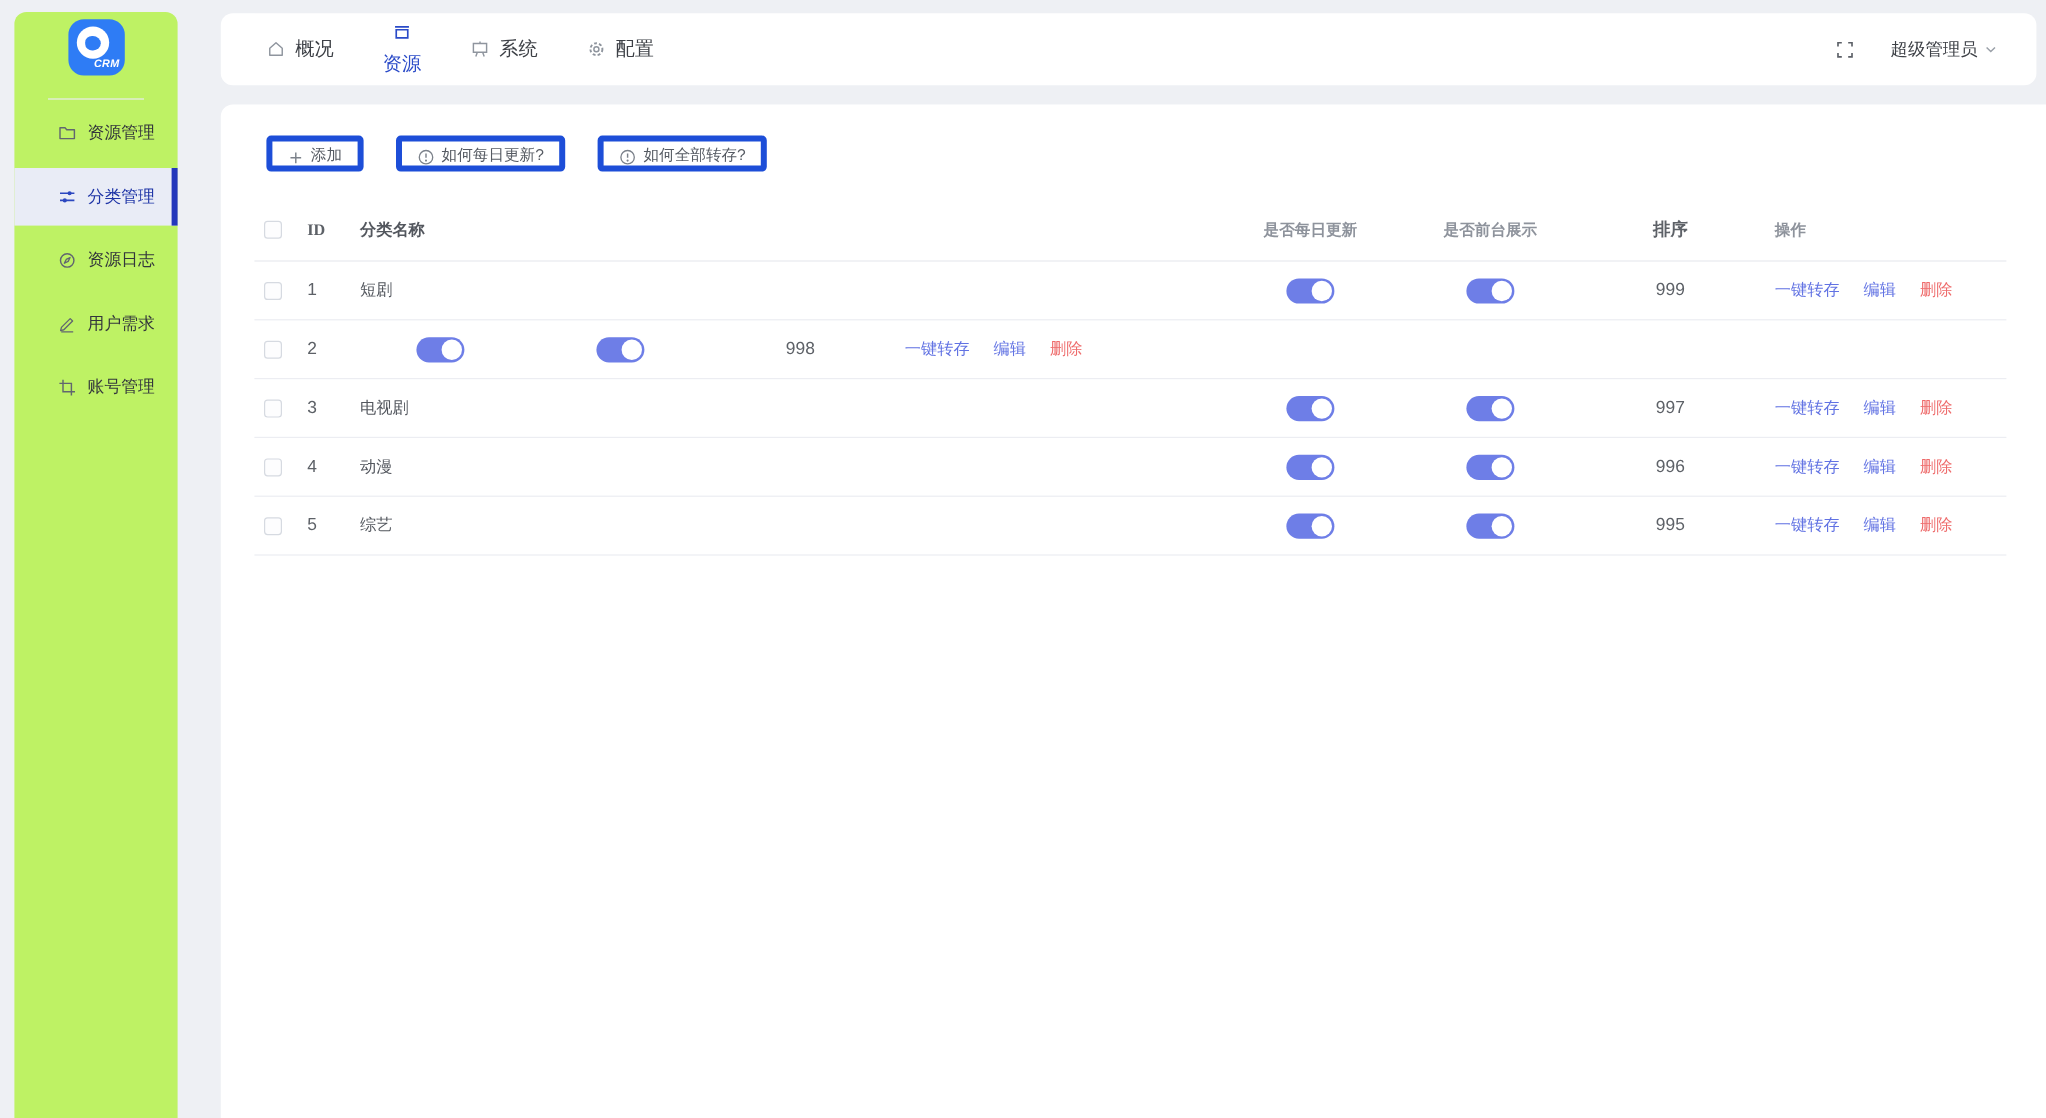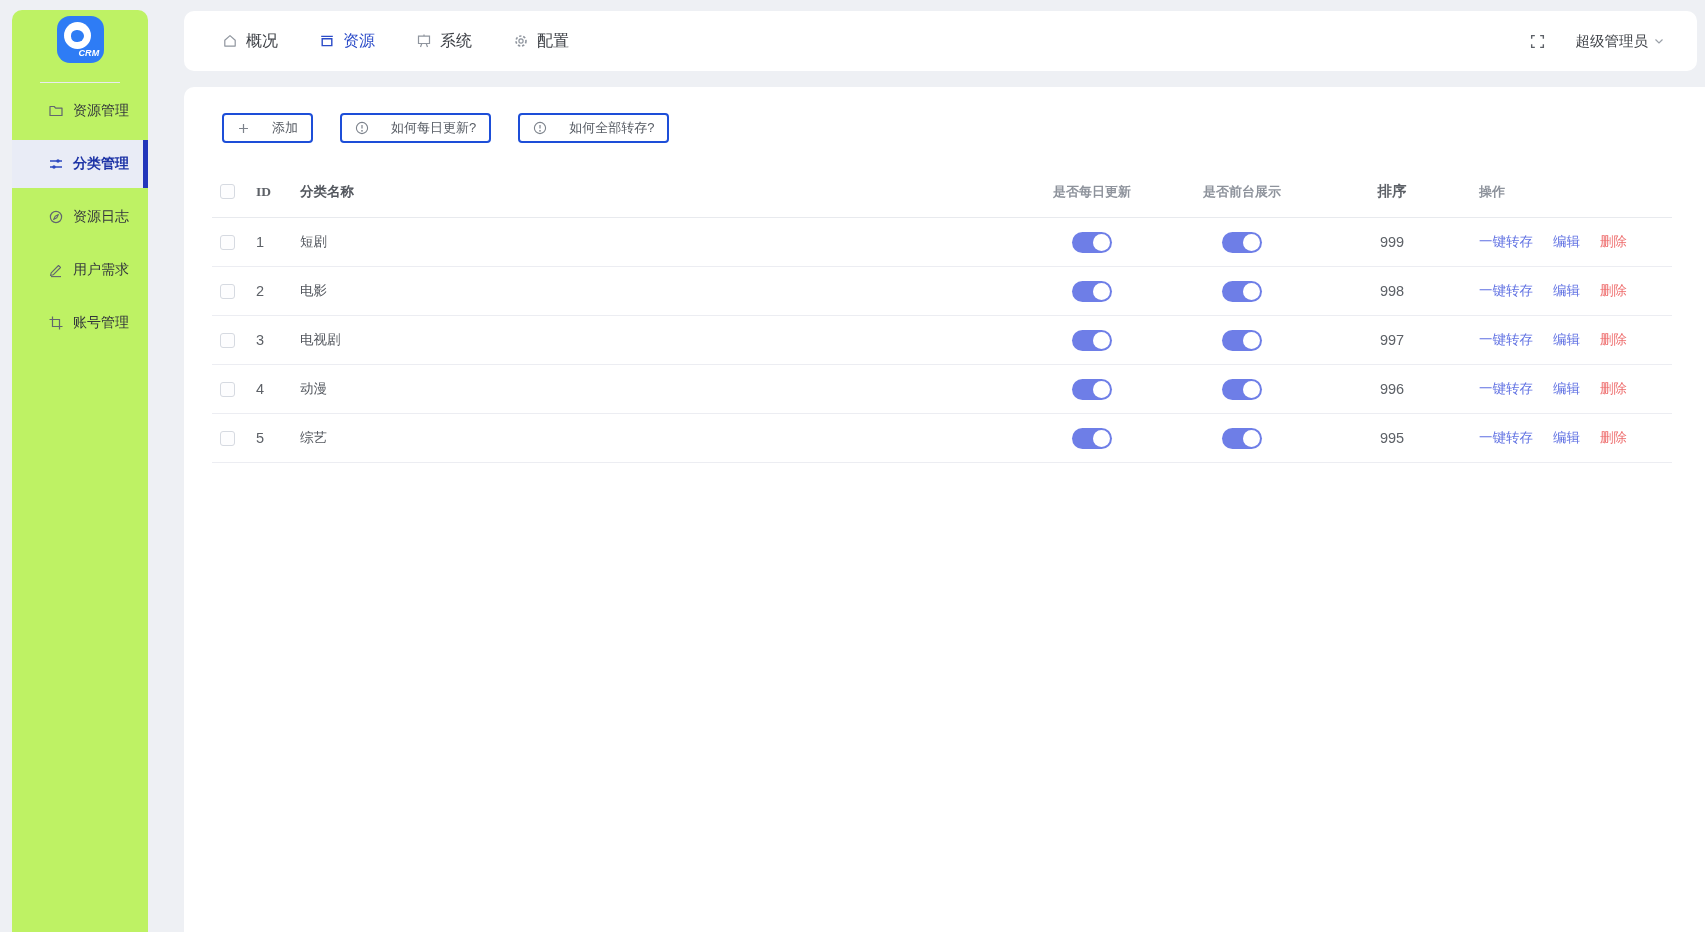--- a/index.html
+++ b/index.html
@@ -26,52 +26,52 @@
   .logo-text { position:absolute; right:4px; bottom:5px; color:#fff;
     font-size:9px; font-weight:bold; font-style:italic; letter-spacing:.2px; }
   .logo-divider { margin:14px 28px 0 28px; border-top:1px solid #e9ebf0; }
   .menu { padding-top:4px; }
   .menu-item {
     position:relative; height:48px; margin-bottom:5px;
     display:flex; align-items:center; gap:9px; padding-left:36px;
     font-size:14px; color:#33363c; cursor:pointer;
   }
   .menu-item .mi-icon { color:#61666f; }
-  .menu-item.active { background:#e9ecf6; color:#1e34a6; font-weight:bold; }
+  .menu-item.active { background:#e9ecf6; color:#1e34a6; font-weight:normal; }
   .menu-item.active .mi-icon { color:#2b47c0; }
   .menu-item.active::after {
     content:""; position:absolute; right:0; top:0; bottom:0; width:5px; background:#2337bb;
   }
 
   
   .topbar {
     position:absolute; left:184px; top:11px; width:1513px; height:60px;
     background:#fff; border-radius:10px;
     display:flex; align-items:center; padding:0 32px 0 38px;
   }
   .nav-item { display:flex; align-items:center; gap:8px; margin-right:41px;
     font-size:16px; color:#3d4046; cursor:pointer; }
   .nav-item .nv-icon { color:#8f959e; }
-  .nav-item.active { color:#2b4bc8; }
+  .nav-item.active { color:#2b4bc8;flex-direction:column; }
   .nav-item.active .nv-icon { color:#2b4bc8; }
   .topbar-right { margin-left:auto; display:flex; align-items:center; gap:30px; }
   .fullscreen-btn { color:#5c6067; cursor:pointer; }
   .user-dd { display:flex; align-items:center; gap:5px; font-size:14.5px; color:#3d4046; cursor:pointer; }
   .user-dd .chev { color:#9aa0a8; }
 
   
   .content {
     position:absolute; left:184px; top:87px; right:0; bottom:0;
     background:#fff; border-radius:10px 0 0 0;
   }
   .toolbar { padding:26px 0 0 38px; display:flex; }
   .btn {
-    height:30px; display:inline-flex; align-items:center; gap:22px;
+    height:30px; display:inline-flex; align-items:flex-end; gap:6px;
     padding:0 13px; margin-right:27px;
-    background:#fff; border:2px solid #1d4ed8; border-radius:4px;
+    background:#fff; border:5px solid #1d4ed8; border-radius:4px;
     font-size:13px; color:#565b63; cursor:pointer; font-family:inherit;
   }
   .btn .b-icon { color:#7c828b; }
 
   
   .table { margin:23px 33px 0 28px; }
   .tr { display:flex; align-items:center; height:49px; border-bottom:1px solid #ecedf2; }
   .tr.thead { height:52px; border-bottom:1px solid #e8eaee; }
   .th { font-size:13px; font-weight:bold; color:#8e939c;font-family:Liberation Serif, serif; }
   .td, .th { display:flex; align-items:center; }
@@ -280,21 +280,20 @@
       <a class="link blue">编辑</a>
       <a class="link red">删除</a>
     </div>
   </div>
 
   <div class="tr">
     <div class="td col-check">
             <span class="checkbox"></span>
           </div>
     <div class="td col-id">2</div>
-    <div class="td col-name">电影</div>
     <div class="td col-toggle">
             <span class="toggle on"></span>
           </div>
     <div class="td col-toggle">
             <span class="toggle on"></span>
           </div>
     <div class="td col-sort">998</div>
     <div class="td col-actions">
       <a class="link blue">一键转存</a>
       <a class="link blue">编辑</a>

